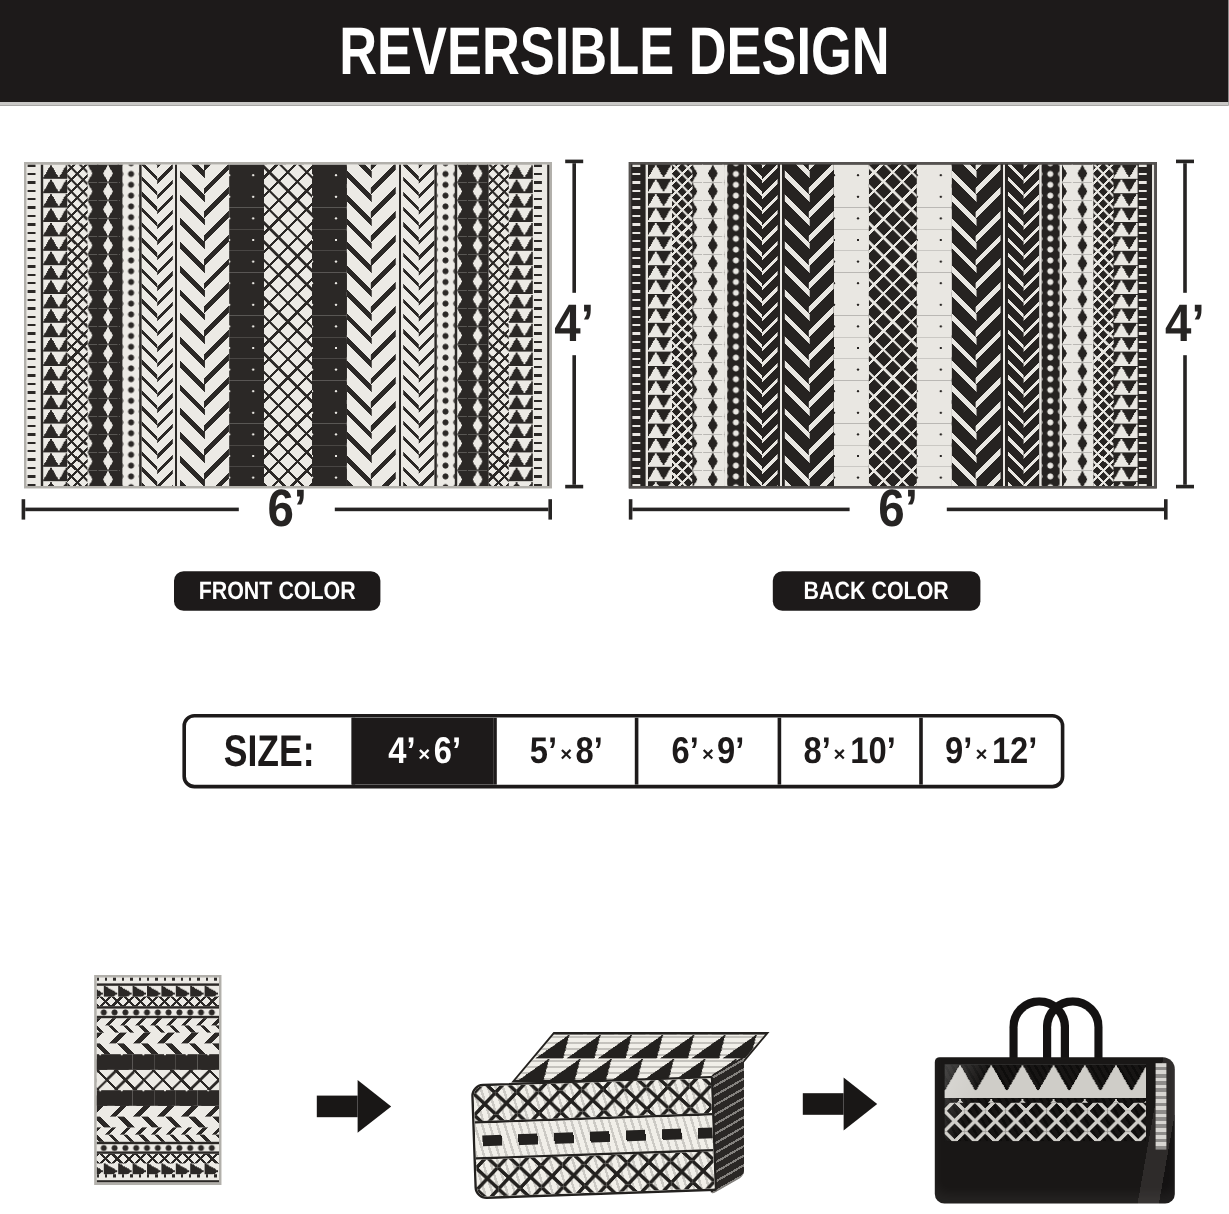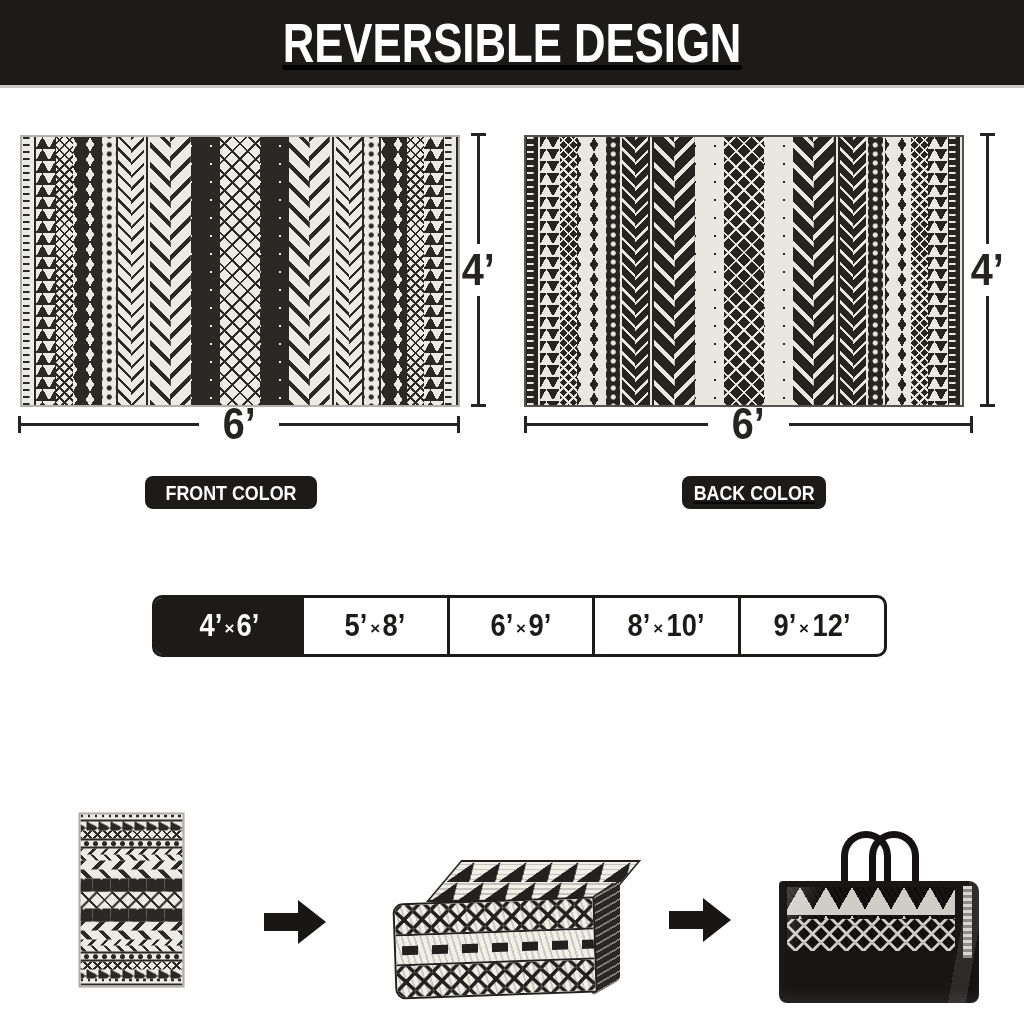--- a/index.html
+++ b/index.html
@@ -1,20 +1,20 @@
 <!DOCTYPE html>
 <html><head>
 <meta charset="utf-8">
 <style>
   * { margin:0; padding:0; box-sizing:border-box; }
   body { background:#ffffff; font-family:"Liberation Sans", sans-serif; }
   .canvas { position:relative; width:1024px; height:1012px; background:#ffffff; overflow:hidden; }
 
   
-  .banner { position:absolute; left:0; width:1024px; background:#1d1a1a; display:flex; align-items:center; justify-content:center;text-decoration:underline; }
+  .banner { position:absolute; left:0; width:1024px; background:#1d1a1a; display:flex; align-items:center; justify-content:center; }
   .banner-top { top:0; height:88px; border-bottom:3px solid #c9c8c6; }
   .banner-mid { top:715px; height:78px; border-top:3px solid #cfcfcf; }
   .banner-text { color:#ffffff; font-weight:700; letter-spacing:0px; transform:scaleX(0.78); white-space:nowrap; }
   .banner-top .banner-text { font-size:56px; }
   .banner-mid .banner-text { font-size:52px; }
 
   
   .rug { display:flex; overflow:hidden; }
   .rug.light { --bg:#eceae5; --fg:#2b2826; background:var(--bg); border:2px solid #b2b0ab; }
   .rug.dark  { --bg:#262321; --fg:#e9e7e2; background:var(--bg); border:2px solid #555250; }
@@ -216,25 +216,28 @@
     <div class="cap"></div>
     <div class="seg"></div>
     <div class="dim-label">6’</div>
     <div class="seg"></div>
     <div class="cap"></div>
   </div>
 
   <div class="badge" style="left:145px; width:172px;">
     <span>FRONT COLOR</span>
   </div>
-  <div class="badge" style="left:682px; width:144px;text-decoration:underline;">
+  <div class="badge" style="left:644px; width:173px;">
     <span>BACK COLOR</span>
   </div>
 
   <div class="size-bar">
+    <div class="size-label">
+      <span>SIZE:</span>
+    </div>
     <div class="size-option selected">
       <span class="num">4’</span>
       <span class="x">×</span>
       <span class="num">6’</span>
     </div>
     <div class="size-option">
       <span class="num">5’</span>
       <span class="x">×</span>
       <span class="num">8’</span>
     </div>

